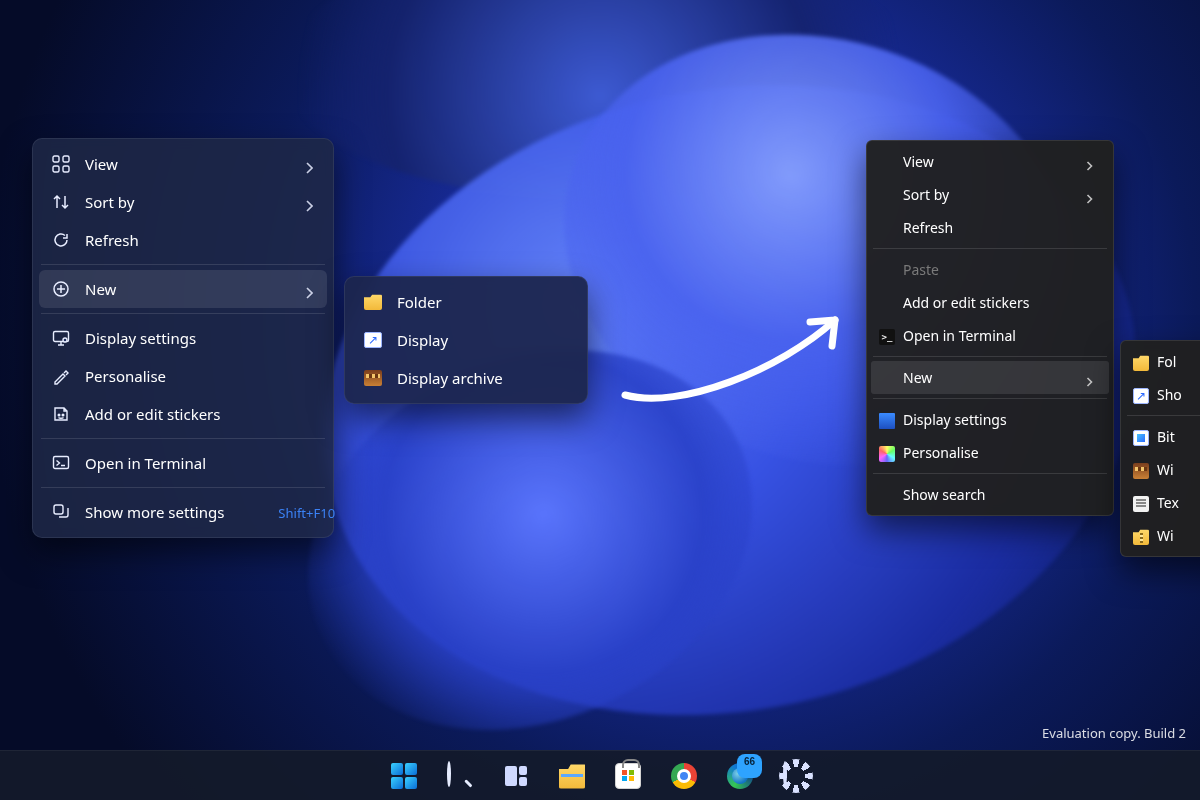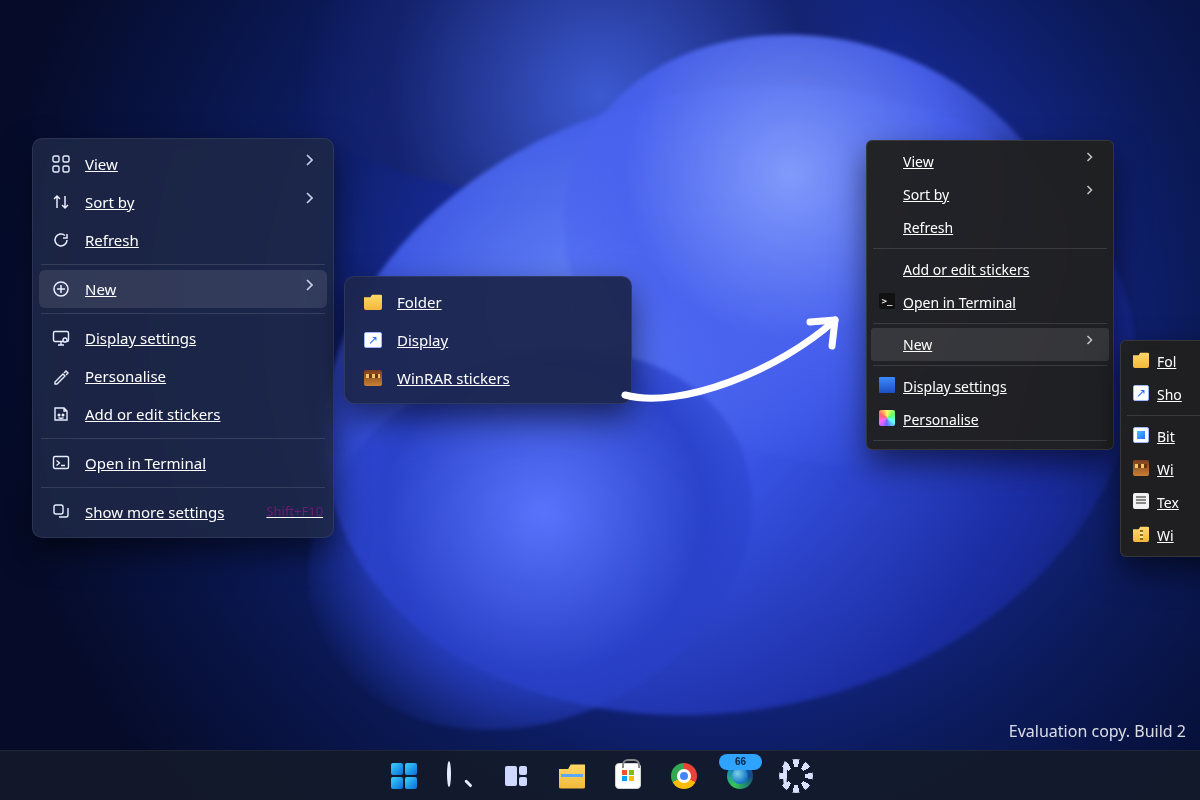--- a/index.html
+++ b/index.html
@@ -43,23 +43,23 @@
   .menu.sub11 .item { padding: 9px 18px 9px 12px; gap: 14px; border-radius: 6px; }
   .menu.sub11 .item .ico { width: 20px; height: 20px; flex: 0 0 20px; display: inline-flex; align-items: center; justify-content: center; }
 
   .menu.classic { background: rgba(32,32,32,.97); border: 1px solid rgba(255,255,255,.10); border-radius: 6px; padding: 4px; font-size: 14px; }
   .menu.classic .item { padding: 7px 16px 7px 32px; gap: 10px; border-radius: 3px; position: relative; }
   .menu.classic .item .lico { position: absolute; left: 8px; width: 16px; height: 16px; display: inline-flex; align-items: center; justify-content: center; }
   .menu.classic .item.hovered { background: rgba(255,255,255,.10); }
   .menu.classic .item.disabled { color: #7a7a7a; }
   .menu.classic .sep { height: 1px; background: rgba(255,255,255,.12); margin: 4px 2px; }
 
-  .item { display: flex; align-items: flex-start; cursor: default; user-select: none; white-space: nowrap; text-decoration: underline; }
+  .item { display: flex; align-items: flex-end; cursor: default; user-select: none; white-space: nowrap; }
   .item .label { flex: 1 1 auto; }
-  .item .hint  { color: #701a75; font-size: 13px; margin-left: 28px; }
+  .item .hint  { color: #3b82f6; font-size: 13px; margin-left: 40px; }
   .item .chev  { margin-left: 18px; opacity: .85; }
   .menu.classic .item .chev { margin-left: 28px; }
 
   
   .tile { width: 18px; height: 16px; border-radius: 2px; display: inline-block; position: relative; }
   .tile.folder { background: linear-gradient(#ffd96b,#f2b93a); clip-path: polygon(0 20%,35% 20%,45% 5%,100% 5%,100% 100%,0 100%); }
   .tile.shortcut { background:#fff; border:1px solid #9db6ff; }
   .tile.shortcut::after{content:"↗"; position:absolute; inset:0; color:#2e6bff; font-size:12px; text-align:center; line-height:14px;}
   .tile.bmp { background:#fff; border:1px solid #9db6ff; }
   .tile.bmp::after{content:""; position:absolute; inset:3px; background:linear-gradient(135deg,#47c2ff,#2e6bff);}
@@ -71,21 +71,21 @@
   .tile.zip::after{content:""; position:absolute; left:45%; top:4px; width:3px; bottom:2px; background:repeating-linear-gradient(#8a6a1c 0 2px,#ffe79a 2px 4px);}
   .tile.display { background:linear-gradient(#3a8bff,#1d4fc0); border-radius:1px;}
   .tile.pers { background:conic-gradient(#ff6,#6f6,#6ff,#66f,#f6f,#f66,#ff6); border-radius:2px;}
   .tile.term { background:#111; }
   .tile.term::after{content:">_"; color:#eee; font:700 9px/16px monospace; position:absolute; inset:0; text-align:center;}
 
   
   .arrow { position:absolute; left:610px; top:300px; width:250px; height:120px; pointer-events:none; }
 
   
-  .watermark { position:absolute; right:14px; bottom:58px; color:rgba(255,255,255,.85); font-size:16px; text-align:right; }
+  .watermark { position:absolute; right:14px; bottom:58px; color:rgba(255,255,255,.85); font-size:13px; text-align:right; }
 
   
   .taskbar { position:absolute; left:0; right:0; bottom:0; height:50px;
              background: rgba(20,26,42,.92); display:flex; align-items:center; justify-content:center; gap:16px;
              border-top:1px solid rgba(255,255,255,.06); }
   .tb-btn { width:40px; height:40px; border-radius:6px; display:flex; align-items:center; justify-content:center; position:relative; }
   .tb-ico { width:26px; height:26px; display:inline-block; position:relative; }
   .tb-start { display:grid; grid-template-columns:12px 12px; grid-template-rows:12px 12px; gap:2px;}
   .tb-start span{ background:linear-gradient(135deg,#3ad1ff,#0a6dd6); border-radius:2px;}
   .tb-search { border:2.5px solid #e6ecff; border-radius:50%; width:18px; height:18px;}
@@ -109,21 +109,21 @@
   .tb-chrome::after{content:""; position:absolute; inset:9px; background:#4285f4; border-radius:50%;}
   .tb-edge{ border-radius:50%; background: conic-gradient(from 210deg,#36c752,#0f78d4 120deg,#114a8b 240deg,#36c752);}
   .tb-edge::after{content:""; position:absolute; inset:5px; border-radius:50%; background:radial-gradient(circle at 35% 35%,#7cd1e8,#1274c5 70%);}
   .tb-settings{ border:2.5px solid #d9e1ff; border-radius:50%; width:22px; height:22px;}
   .tb-settings::before{content:""; position:absolute; inset:-4px; background:
       conic-gradient(#d9e1ff 0 12deg, transparent 12deg 33deg,#d9e1ff 33deg 57deg,transparent 57deg 78deg,
       #d9e1ff 78deg 102deg,transparent 102deg 123deg,#d9e1ff 123deg 147deg,transparent 147deg 168deg,
       #d9e1ff 168deg 192deg,transparent 192deg 213deg,#d9e1ff 213deg 237deg,transparent 237deg 258deg,
       #d9e1ff 258deg 282deg,transparent 282deg 303deg,#d9e1ff 303deg 327deg,transparent 327deg 348deg,#d9e1ff 348deg 360deg);
       -webkit-mask:radial-gradient(circle,transparent 9px,#000 9px); mask:radial-gradient(circle,transparent 9px,#000 9px); border-radius:50%;}
-  .badge{position:absolute; top:-2px; right:-2px; min-width:18px; height:16px; padding:0 16px; background:#2ea3ff; color:#06233b; font:700 10px/16px sans-serif; border-radius:8px; text-align:center;}
+  .badge{position:absolute; top:-2px; right:-2px; min-width:18px; height:24px; padding:0 7px; background:#2ea3ff; color:#06233b; font:700 10px/16px sans-serif; border-radius:8px; text-align:center;}
 
   svg { display:block; }
 </style>
 </head>
 <body>
 
 <div class="blob b4"></div>
 <div class="blob b1"></div>
 <div class="blob b2"></div>
 <div class="blob b3"></div>
@@ -227,38 +227,38 @@
       <svg width="18" height="18" viewBox="0 0 18 18" stroke="#e8edff" stroke-width="1.4" fill="none">
           <rect x="2" y="2" width="9" height="9" rx="2"></rect>
           <path d="M7 14h7a2 2 0 0 0 2-2V5"></path>
         </svg>
     </span>
     <span class="label">Show more settings</span>
     <span class="hint">Shift+F10</span>
   </div>
 </div>
 
-<div class="menu sub11" style="left:344px; top:276px; width:288px;" id="sub11">
+<div class="menu sub11" style="left:344px; top:276px; width:244px;" id="sub11">
     <div class="item">
       <span class="ico">
         <span class="tile folder"></span>
       </span>
       <span class="label">Folder</span>
     </div>
     <div class="item">
       <span class="ico">
         <span class="tile shortcut"></span>
       </span>
       <span class="label">Display</span>
     </div>
     <div class="item">
       <span class="ico">
         <span class="tile rar"></span>
       </span>
-      <span class="label">WinRAR stickers</span>
+      <span class="label">Display archive</span>
     </div>
   </div>
 
 <svg class="arrow" viewBox="0 0 250 120">
   <path d="M15 95 C 70 110, 170 70, 225 20" stroke="#fff" stroke-width="7" fill="none" stroke-linecap="round"></path>
   <path d="M225 20 L200 22 M225 20 L222 46" stroke="#fff" stroke-width="7" fill="none" stroke-linecap="round"></path>
 </svg>
 
 <div class="menu classic" style="left:866px; top:140px; width:248px;">
   <div class="item">
@@ -274,20 +274,23 @@
     <span class="chev">
         <svg width="7" height="10" viewBox="0 0 7 10" stroke="#ddd" stroke-width="1.6" fill="none">
           <path d="M1.5 1l4 4-4 4"></path>
         </svg>
       </span>
   </div>
   <div class="item">
     <span class="label">Refresh</span>
   </div>
   <div class="sep"></div>
+  <div class="item disabled">
+    <span class="label">Paste</span>
+  </div>
   <div class="item">
     <span class="label">Add or edit stickers</span>
   </div>
   <div class="item">
     <span class="lico">
         <span class="tile term"></span>
       </span>
     <span class="label">Open in Terminal</span>
   </div>
   <div class="sep"></div>
@@ -306,20 +309,23 @@
       </span>
     <span class="label">Display settings</span>
   </div>
   <div class="item">
     <span class="lico">
         <span class="tile pers"></span>
       </span>
     <span class="label">Personalise</span>
   </div>
   <div class="sep"></div>
+  <div class="item">
+    <span class="label">Show search</span>
+  </div>
 </div>
 
 <div class="menu classic" style="left:1120px; top:340px; width:120px;" id="subclassic">
     <div class="item">
       <span class="lico">
         <span class="tile folder"></span>
       </span>
       <span class="label">Fol</span>
     </div>
     <div class="item">

